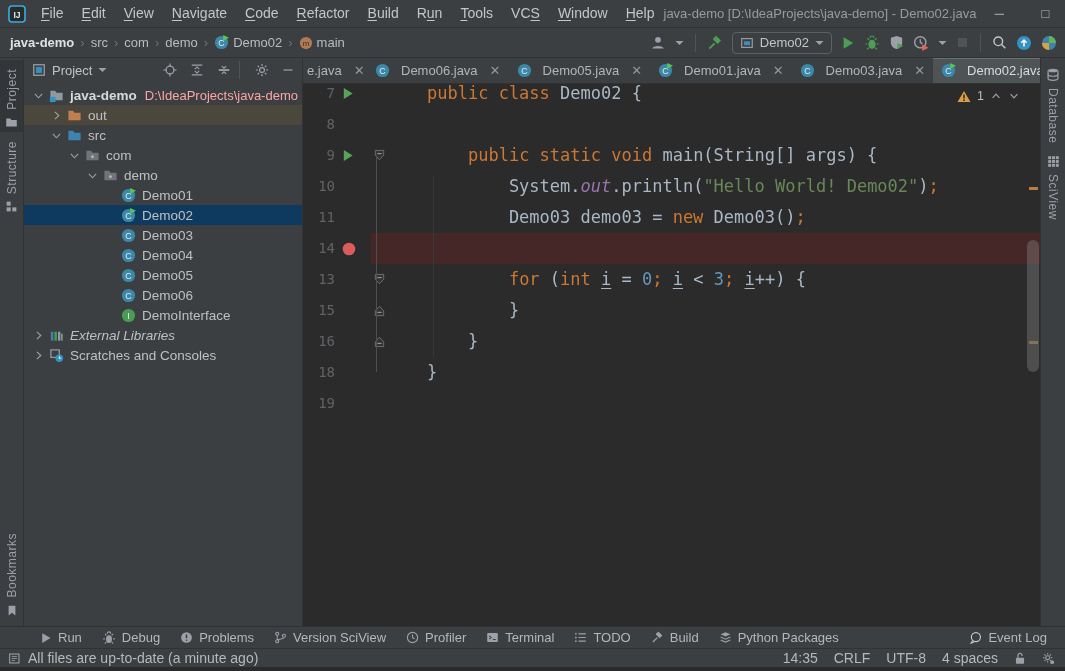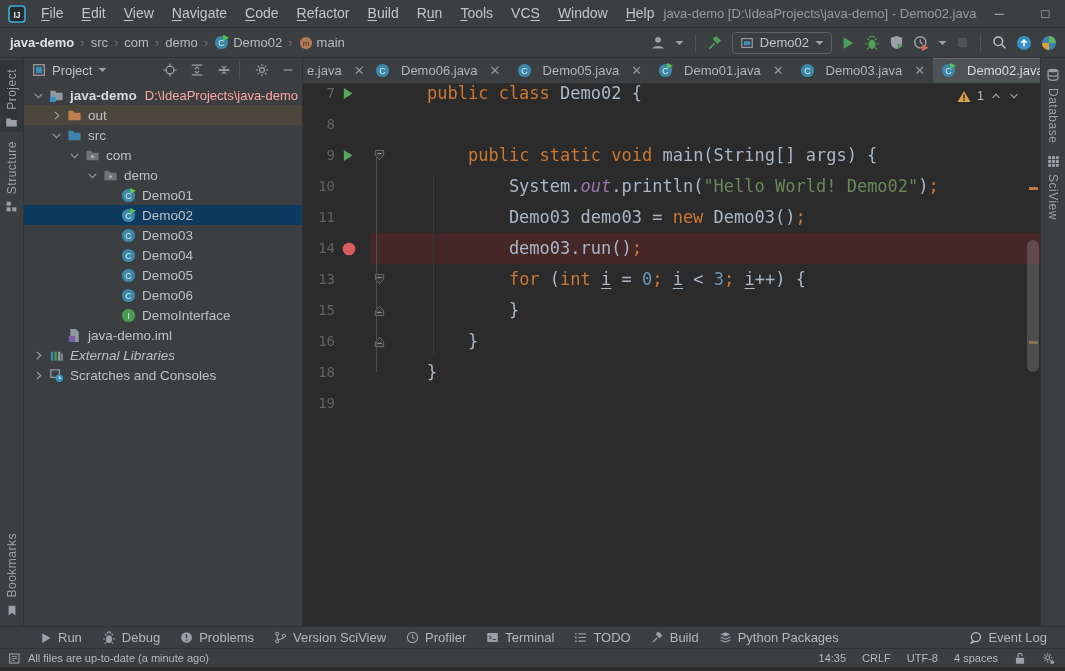--- a/index.html
+++ b/index.html
@@ -79,21 +79,21 @@
   .indent-guide{position:absolute;left:130px;top:92px;width:1px;height:180px;background:#383838;}
   .inspect{position:absolute;top:5px;right:20px;display:flex;align-items:center;gap:6px;font-size:12.5px;color:#b9bcbe;}
   .sb-track{position:absolute;top:0;right:0;bottom:0;width:14px;}
   .sb-mark{position:absolute;right:2px;width:9px;height:3px;}
   .sb-thumb{position:absolute;right:1px;top:156px;width:12px;height:132px;background:rgba(168,170,172,.28);border-radius:6px;}
 
   
   .toolwin-bar{height:22px;flex:0 0 22px;display:flex;align-items:center;background:#3c3f41;border-top:1px solid #323232;padding:0 8px 0 30px;font-size:13px;}
   .tbtn{display:flex;align-items:center;gap:6px;color:#b4b7b9;padding:0 10px;height:22px;white-space:nowrap;}
   .toolwin-right{margin-left:auto;display:flex;}
-  .statusbar{height:19px;flex:0 0 19px;display:flex;align-items:center;background:#3c3f41;border-top:1px solid #323232;padding:0 10px 0 8px;font-size:11px;color:#b6b9bb;}
+  .statusbar{height:19px;flex:0 0 19px;display:flex;align-items:center;background:#3c3f41;border-top:1px solid #323232;padding:0 10px 0 8px;font-size:14px;color:#b6b9bb;}
   .status-left{display:flex;align-items:center;gap:7px;}
   .status-right{margin-left:auto;display:flex;align-items:center;gap:16px;}
 </style>
 </head>
 <body>
 
 <div id="app">
 
   <div class="titlebar">
     <span class="icn logo">
@@ -469,30 +469,20 @@
           <div class="trow" style="padding-left: 78px;">
             <span class="chev"></span>
             <span class="ticn">
               <svg width="15" height="15" viewBox="0 0 16 16">
                 <circle cx="8" cy="8" r="7" fill="#499c54"></circle>
                 <text x="8" y="11.6" text-anchor="middle" font-size="9.5" fill="#e4f0e5" font-family="Liberation Sans">I</text>
               </svg>
             </span>
             <span class="lbl">DemoInterface</span>
           </div>
-          <div class="trow" style="padding-left: 24px;">
-            <span class="chev"></span>
-            <span class="ticn">
-              <svg width="15" height="15" viewBox="0 0 16 16">
-                <path d="M3.5 1h6l3 3v11h-9z" fill="#8e9aa0"></path>
-                <rect x="2" y="8.5" width="6.5" height="6.5" fill="#7a5ca8"></rect>
-              </svg>
-            </span>
-            <span class="lbl">java-demo.iml</span>
-          </div>
           <div class="trow" style="padding-left: 6px; font-style: italic;">
             <span class="chev">
               <svg width="13" height="13" viewBox="0 0 16 16">
                 <path d="M6 3.5L10.8 8 6 12.5" fill="none" stroke="#9da0a8" stroke-width="1.4"></path>
               </svg>
             </span>
             <span class="ticn">
               <svg width="15" height="15" viewBox="0 0 16 16">
                 <rect x="2" y="4" width="2.6" height="9.5" fill="#3d83b0"></rect>
                 <rect x="5.8" y="4" width="2.6" height="9.5" fill="#499c54"></rect>
@@ -659,21 +649,20 @@
               <span class="ln">14</span>
               <span class="gmark">
                 <span class="icn">
                   <svg width="14" height="14" viewBox="0 0 14 14">
                     <circle cx="7" cy="7" r="6.3" fill="#db5c5c"></circle>
                   </svg>
                 </span>
               </span>
               <span class="cbody bg-bp">
                 <span class="gfold"></span>
-                <span class="ctext"><span class="tok p">        demo03.run()</span><span class="tok k">;</span></span>
               </span>
             </div>
             <div class="cl">
               <span class="ln">13</span>
               <span class="gmark"></span>
               <span class="cbody">
                 <span class="gfold">
                   <svg width="13" height="13" viewBox="0 0 14 14">
                     <path d="M2.5 1.5h9v5.2L7 11.6 2.5 6.7z" fill="#313335" stroke="#707375" stroke-width="1"></path>
                     <path d="M4.7 5h4.6" stroke="#9da0a8" stroke-width="1.1"></path>

